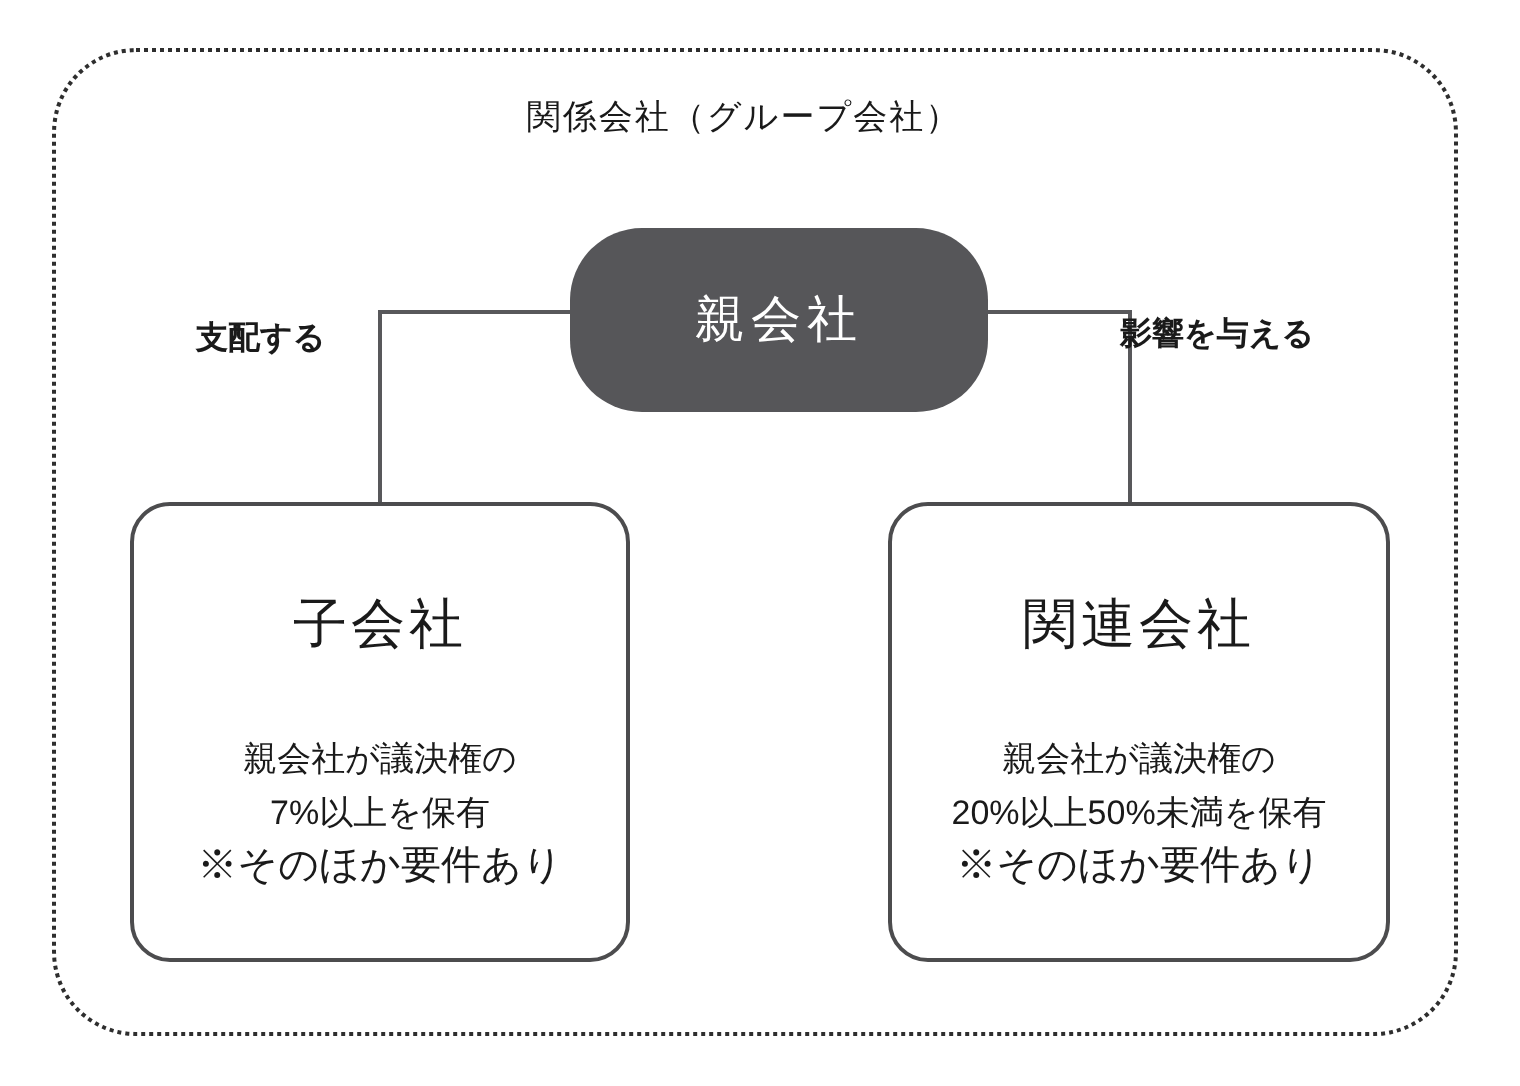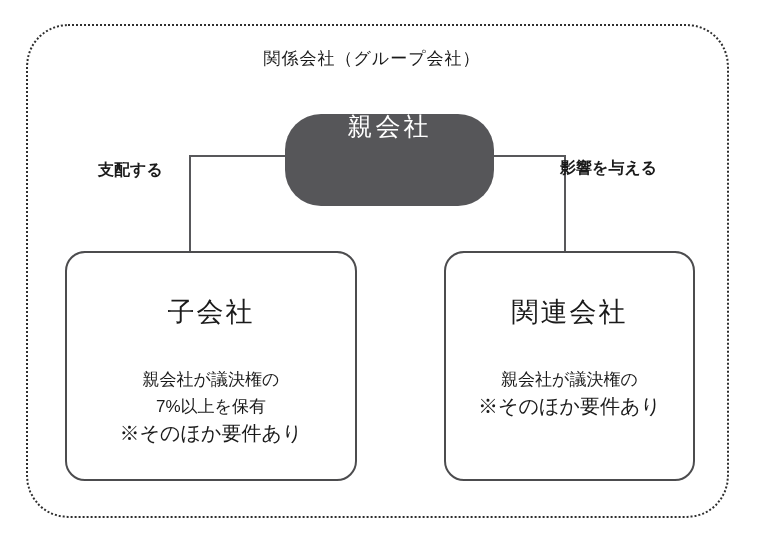--- a/index.html
+++ b/index.html
@@ -45,21 +45,21 @@
   }
   .parent-node {
     position: absolute;
     left: 285px;
     top: 114px;
     width: 209px;
     height: 92px;
     background: var(--parent-fill);
     border-radius: 36px;
     display: flex;
-    align-items: flex-start;
+    align-items: center;
     justify-content: center;
   }
   .parent-label {
     color: var(--parent-text);
     font-size: 25px;
     letter-spacing: 3px;
     line-height: 1;
   }
   svg.connectors {
     position: absolute;
@@ -89,21 +89,21 @@
     top: 251px;
     height: 230px;
     background: var(--background);
     border: 2px solid var(--box-border);
     border-radius: 20px;
     display: flex;
     flex-direction: column;
     align-items: center;
     text-align: center;
   }
-  .child-node.left  { left: 65px;  width: 292px; }
+  .child-node.left  { left: 65px;  width: 250px; }
   .child-node.right { left: 444px; width: 251px; }
   .child-title {
     margin-top: 46px;
     font-size: 27px;
     line-height: 1;
     letter-spacing: 2px;
     white-space: nowrap;
   }
   .child-body {
     margin-top: 40px;
@@ -145,17 +145,18 @@
       <div>親会社が議決権の</div>
       <div>7%以上を保有</div>
       <div class="child-note">※そのほか要件あり</div>
     </div>
   </div>
 
   <div class="child-node right">
     <div class="child-title">関連会社</div>
     <div class="child-body">
       <div>親会社が議決権の</div>
+      <div>20%以上50%未満を保有</div>
       <div class="child-note">※そのほか要件あり</div>
     </div>
   </div>
 
 </div>
 
 </body></html>

